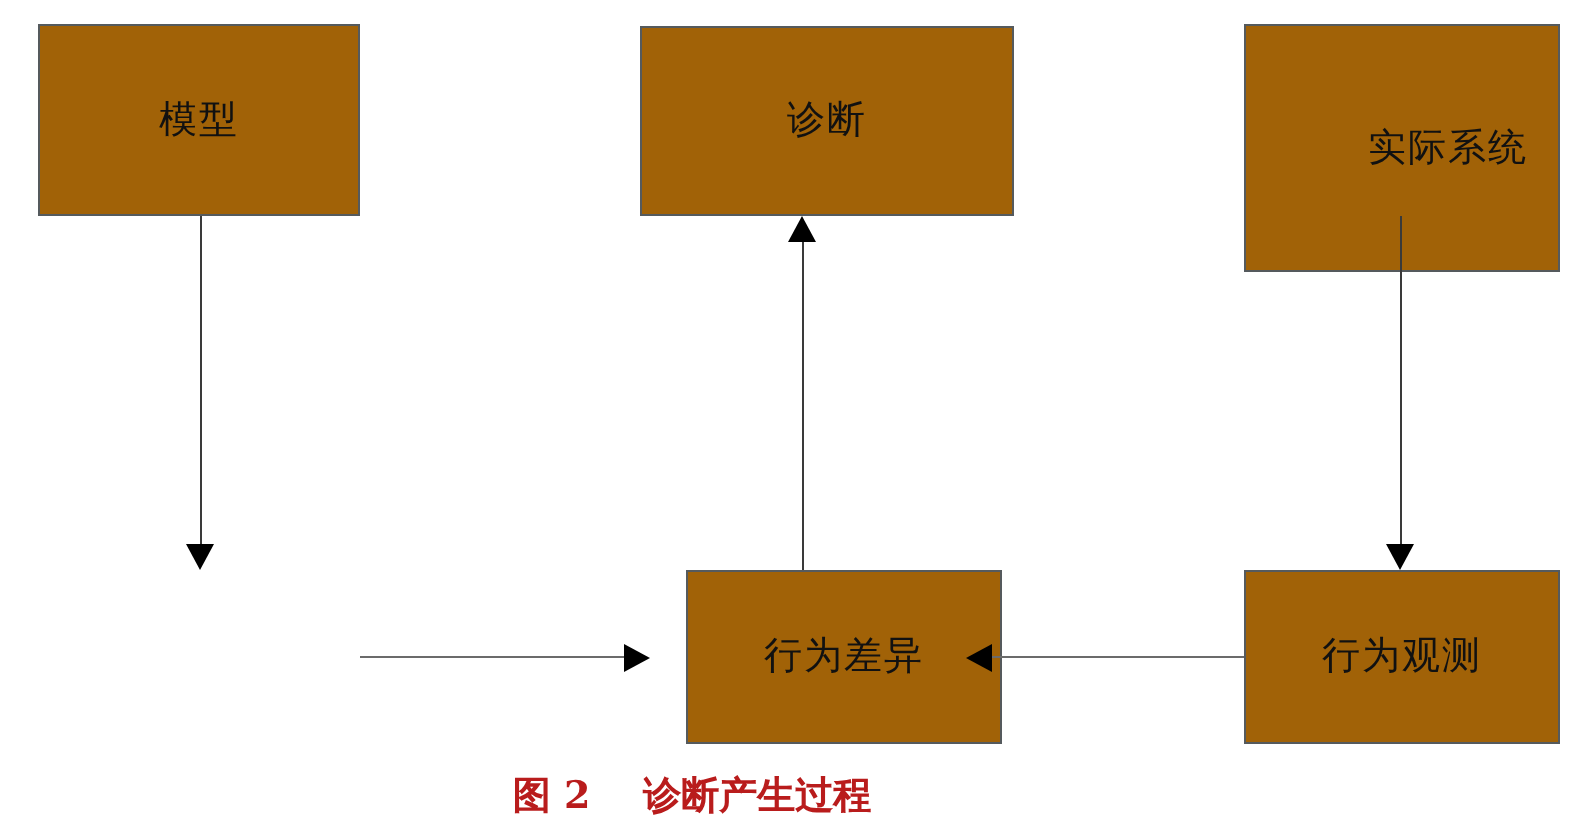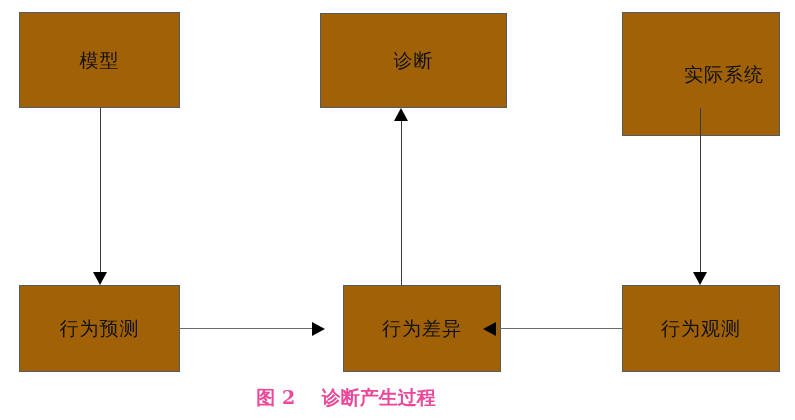--- a/index.html
+++ b/index.html
@@ -92,44 +92,41 @@
 
   #figure-caption {
     position: absolute;
     left: 0;
     top: 385px;
     width: 692px;
     text-align: center;
     font-family: "DejaVu Serif", "Liberation Serif", serif;
     font-weight: bold;
     font-size: 19px;
-    color: #ec4899;
+    color: #b91c1c;
     white-space: pre;
   }
 </style>
 </head>
 <body>
 
 <div id="page">
 
   <div class="node" id="node-model">
     <span>模型</span>
   </div>
 
   <div class="node" id="node-diagnosis">
     <span>诊断</span>
   </div>
 
   <div class="node" id="node-real-system">
     <span>实际系统</span>
   </div>
 
-  <div class="node" id="node-behavior-prediction">
-    <span>行为预测</span>
-  </div>
 
   <div class="node" id="node-behavior-difference">
     <span>行为差异</span>
   </div>
 
   <div class="node" id="node-behavior-observation">
     <span>行为观测</span>
   </div>
 
   <div class="vline" id="edge-model-to-prediction-line"></div>

